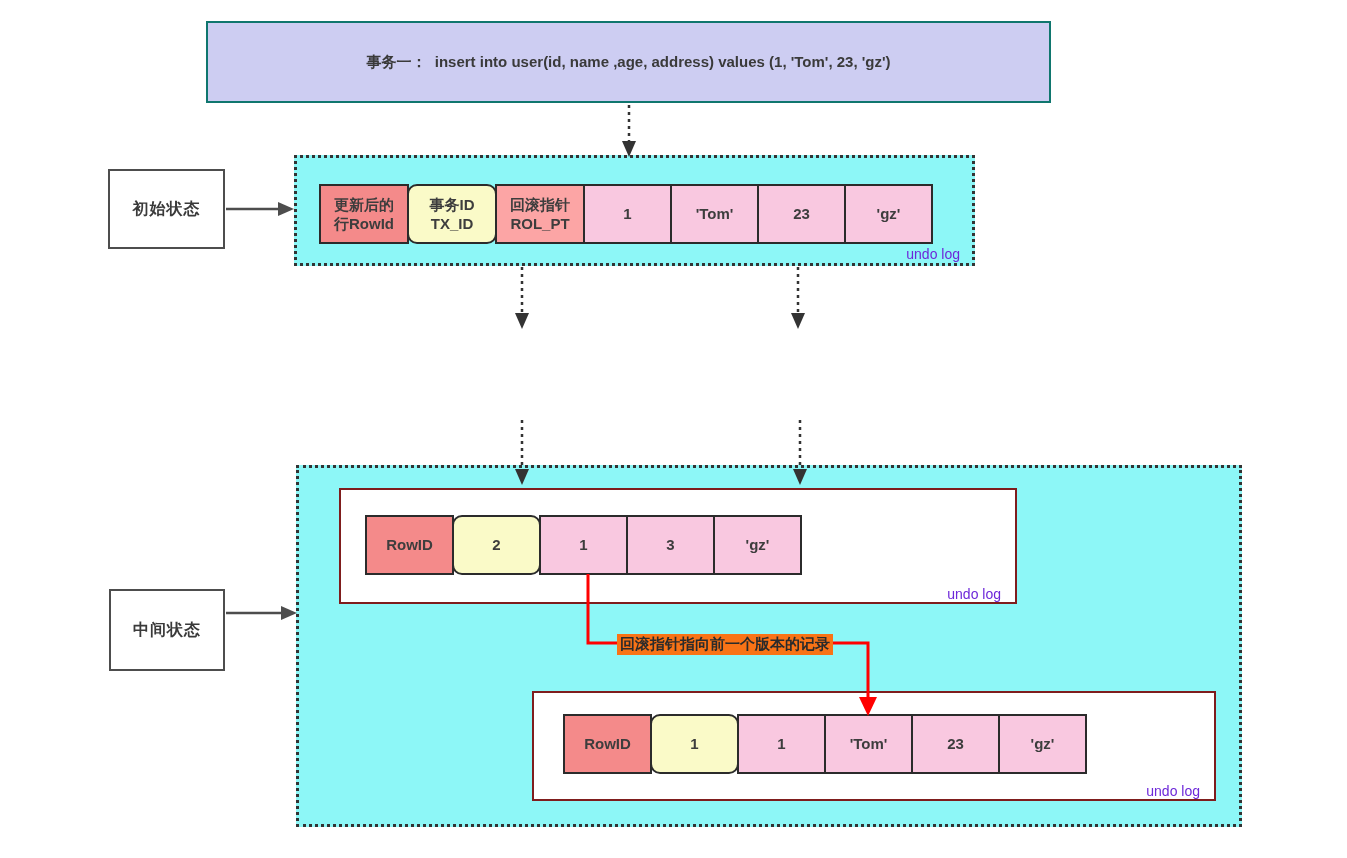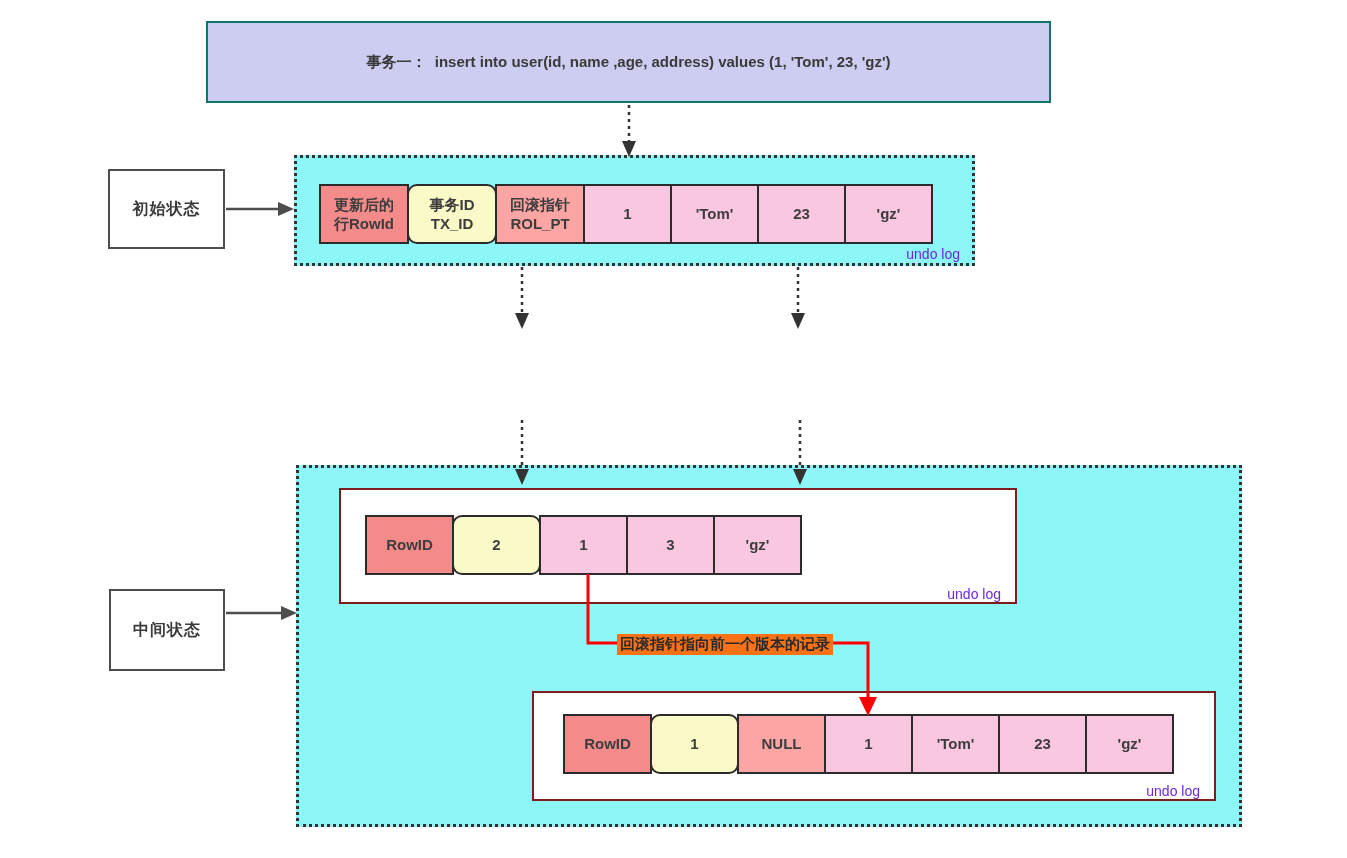--- a/index.html
+++ b/index.html
@@ -132,21 +132,20 @@
         <div class="cell c-data">3</div>
         <div class="cell c-data">'gz'</div>
       </div>
       <span class="undo-label" style="right:14px;bottom:0px;">undo log</span>
     </div>
 
     <div class="white-box" style="left:233px;top:223px;width:684px;height:110px;">
       <div class="record-row" style="left:29px;top:21px;">
         <div class="cell c-rowid">RowID</div>
         <div class="cell c-txid">1</div>
-        <div class="cell c-rollptr">NULL</div>
         <div class="cell c-data">1</div>
         <div class="cell c-data">'Tom'</div>
         <div class="cell c-data">23</div>
         <div class="cell c-data">'gz'</div>
       </div>
       <span class="undo-label" style="right:14px;bottom:0px;">undo log</span>
     </div>
   </div>
 
   <svg class="overlay" width="1347" height="858" viewBox="0 0 1347 858">

